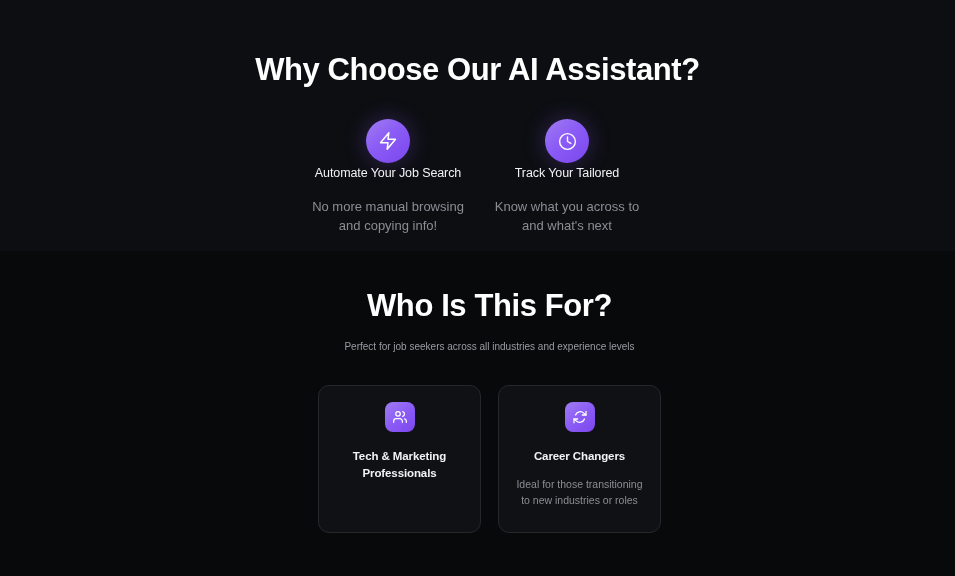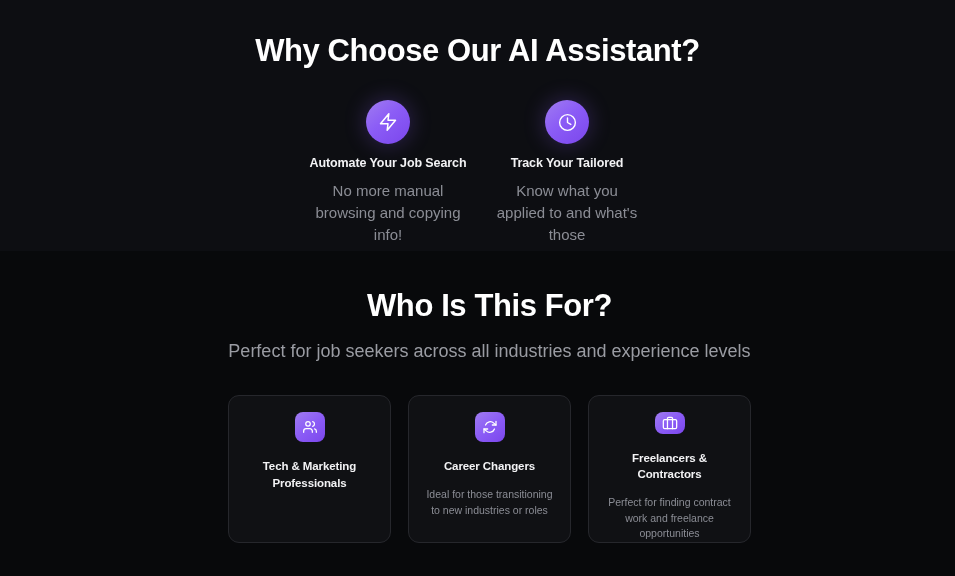--- a/index.html
+++ b/index.html
@@ -10,21 +10,21 @@
     -webkit-font-smoothing:antialiased;
     overflow:hidden;
   }
   .page { width:955px; height:576px; position:relative; }
 
   
   .features-section {
     background:#0d0e12;
     height:251px;
     width:100%;
-    padding-top:34px;
+    padding-top:53px;
   }
   .section-title {
     text-align:center;
     color:#ffffff;
     font-size:31px;
     font-weight:bold;
     letter-spacing:-0.4px;
     line-height:1.1;
   }
   .features-grid {
@@ -41,46 +41,46 @@
   }
   .feature-icon-circle {
     width:44px; height:44px;
     border-radius:50%;
     display:flex; align-items:center; justify-content:center;
     background:linear-gradient(140deg,#a07cf0 0%,#8b5cf6 45%,#7b46ec 100%);
     box-shadow:0 0 22px rgba(139,92,246,0.30);
   }
   .feature-icon-circle svg { display:block; }
   .feature-title {
-    margin-top:12px;
+    margin-top:3px;
     color:#f2f2f4;
     font-size:12.5px;
-    font-weight:bold;
+    font-weight:normal;
     letter-spacing:-0.1px;
   }
   .feature-desc {
-    margin-top:10px;
+    margin-top:18px;
     color:#8b8d95;
-    font-size:15px;
+    font-size:13px;
     line-height:1.45;
     max-width:152px;
   }
 
   
   .audience-section {
     background:#08090b;
     height:325px;
     width:100%;
     padding-top:38px;
     padding-left:24px;
   }
   .audience-subtitle {
     text-align:center;
     color:#9a9ca3;
-    font-size:18px;
+    font-size:10px;
     margin-top:18px;
   }
   .cards-grid {
     display:flex;
     justify-content:center;
     gap:17px;
     margin-top:33px;
   }
   .card {
     width:163px;
@@ -140,21 +140,21 @@
 
 
       <div class="feature">
         <div class="feature-icon-circle">
           <svg width="21" height="21" viewBox="0 0 24 24" fill="none" stroke="#ffffff" stroke-width="1.6" stroke-linecap="round" stroke-linejoin="round">
             <circle cx="12" cy="12" r="9"></circle>
             <polyline points="12 6.8 12 12 15.8 14.2"></polyline>
           </svg>
         </div>
         <div class="feature-title">Track Your Tailored</div>
-        <div class="feature-desc">Know what you applied to and what's those</div>
+        <div class="feature-desc">Know what you across to and what's next</div>
       </div>
 
     </div>
   </section>
 
   <section class="audience-section">
 
     <h1 class="section-title">Who Is This For?</h1>
 
     <div class="audience-subtitle">Perfect for job seekers across all industries and experience levels</div>
@@ -180,27 +180,17 @@
             <polyline points="21 3.5 21 9 15.5 9"></polyline>
             <polyline points="3 20.5 3 15 8.5 15"></polyline>
             <path d="M5.3 9a7.5 7.5 0 0 1 12.4-2.8L21 9"></path>
             <path d="M18.7 15a7.5 7.5 0 0 1-12.4 2.8L3 15"></path>
           </svg>
         </div>
         <div class="card-title">Career Changers</div>
         <div class="card-desc">Ideal for those transitioning to new industries or roles</div>
       </div>
 
-      <div class="card">
-        <div class="card-icon-square">
-          <svg width="16" height="16" viewBox="0 0 24 24" fill="none" stroke="#ffffff" stroke-width="1.9" stroke-linecap="round" stroke-linejoin="round">
-            <rect x="2" y="7" width="20" height="13.5" rx="2"></rect>
-            <path d="M15.8 20.5V5.3a1.8 1.8 0 0 0-1.8-1.8h-4a1.8 1.8 0 0 0-1.8 1.8v15.2"></path>
-          </svg>
-        </div>
-        <div class="card-title">Freelancers &amp; Contractors</div>
-        <div class="card-desc">Perfect for finding contract work and freelance opportunities</div>
-      </div>
 
     </div>
   </section>
 
 </div>
 
 </body></html>

